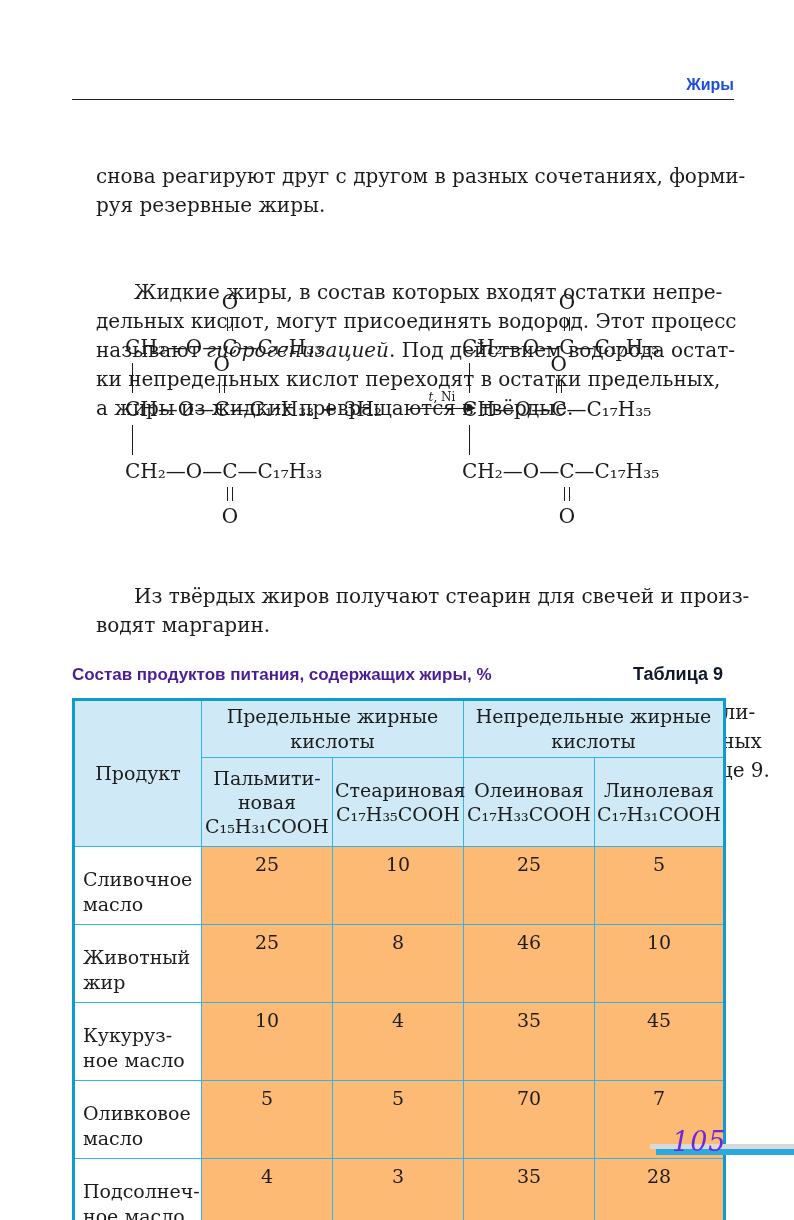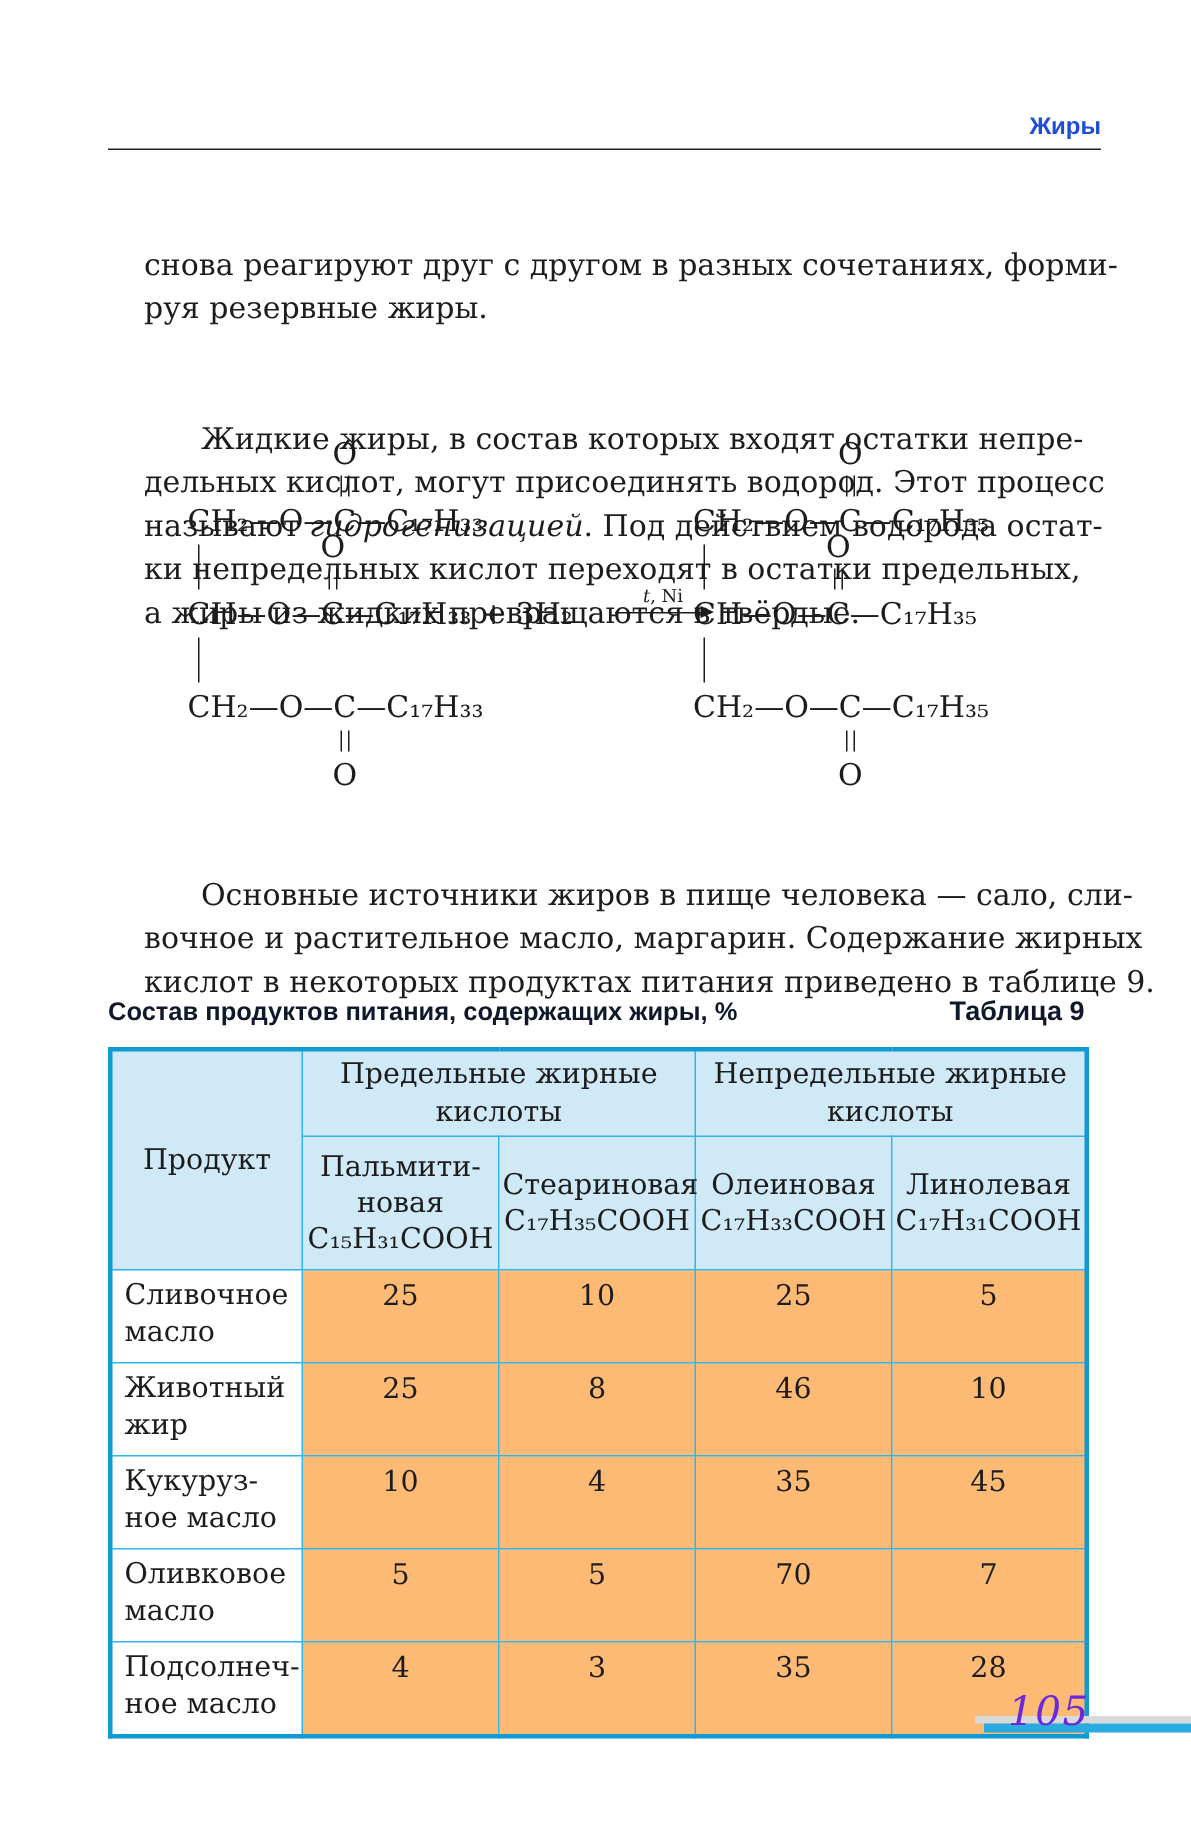--- a/index.html
+++ b/index.html
@@ -37,33 +37,33 @@
   .arrowg{position:absolute;left:285px;top:100px;width:64px;text-align:center;
           font-size:12px;line-height:18px;}
   .aline{display:block;position:relative;height:0;border-top:1.8px solid #1c1c1c;margin-top:2px;}
   .aline::after{content:"";position:absolute;right:-2px;top:-5px;width:0;height:0;
           border-left:9px solid #1c1c1c;border-top:4px solid transparent;border-bottom:4px solid transparent;}
 
   
   .caption-row{position:absolute;top:664px;left:72px;width:651px;display:flex;
           justify-content:space-between;align-items:baseline;
           font-family:"Liberation Sans", sans-serif;}
-  .tcaption{font-weight:bold;font-size:17px;color:#0f172a;}
+  .tcaption{font-weight:bold;font-size:17px;color:#4c1d95;}
   .tlabel{font-weight:bold;font-size:18px;color:#0f172a;}
 
   
   .fats-table{position:absolute;top:698px;left:72px;width:651px;border-collapse:collapse;
           font-size:19px;line-height:25px;table-layout:fixed;}
   .fats-table td{border:1.6px solid #31b4e8;white-space:pre-line;}
   .fats-table{border:3.5px solid #0f9ad2;}
   .hcell{background:#cfe9f7;text-align:center;vertical-align:middle;padding:2px;}
   .h1row td{height:52px;}
   .h2row td{height:84px;line-height:24px;}
   .prod-h{background:#cfe9f7;text-align:center;vertical-align:middle;}
-  td.prod{vertical-align:top;text-align:left;padding:4px 4px 0 8px;height:57px;background:#fff;}
+  td.prod{vertical-align:top;text-align:left;padding:20px 4px 0 8px;height:57px;background:#fff;}
   td.num{vertical-align:top;text-align:center;padding-top:5px;background:#fdba74;}
 
   
   .foot-gray{position:absolute;top:1144px;left:650px;right:0;height:5px;background:#d9d9d9;}
   .foot-cyan{position:absolute;top:1149px;left:656px;right:0;height:6px;background:#29abe2;}
   .page-number{position:absolute;top:1126px;left:672px;font-size:27px;font-style:italic;
           letter-spacing:1px;color:#6d28d9;}
 </style>
 </head>
 <body>
@@ -102,20 +102,22 @@
       <i class="vb vb1"></i>
       <i class="vb vb2"></i>
       <div class="frow r1"><span>CH₂—O—</span><span class="cc"><span class="cco">O</span><span class="ccb"></span><span>C</span></span><span>—C₁₇H₃₅</span></div>
       <div class="frow r2"><span>CH—O—</span><span class="cc"><span class="cco">O</span><span class="ccb"></span><span>C</span></span><span>—C₁₇H₃₅</span></div>
       <div class="frow r3"><span>CH₂—O—</span><span class="cc below"><span class="cco">O</span><span class="ccb"></span><span>C</span></span><span>—C₁₇H₃₅</span></div>
     </div>
 
   </div>
 
   <div class="text-block tb2">
+    <div class="para">Из твёрдых жиров получают стеарин для свечей и произ-
+водят маргарин.</div>
     <div class="para">Основные источники жиров в пище человека — сало, сли-
 вочное и растительное масло, маргарин. Содержание жирных
 кислот в некоторых продуктах питания приведено в таблице 9.</div>
   </div>
 
   <div class="caption-row">
     <span class="tcaption">Состав продуктов питания, содержащих жиры, %</span>
     <span class="tlabel">Таблица 9</span>
   </div>
 

